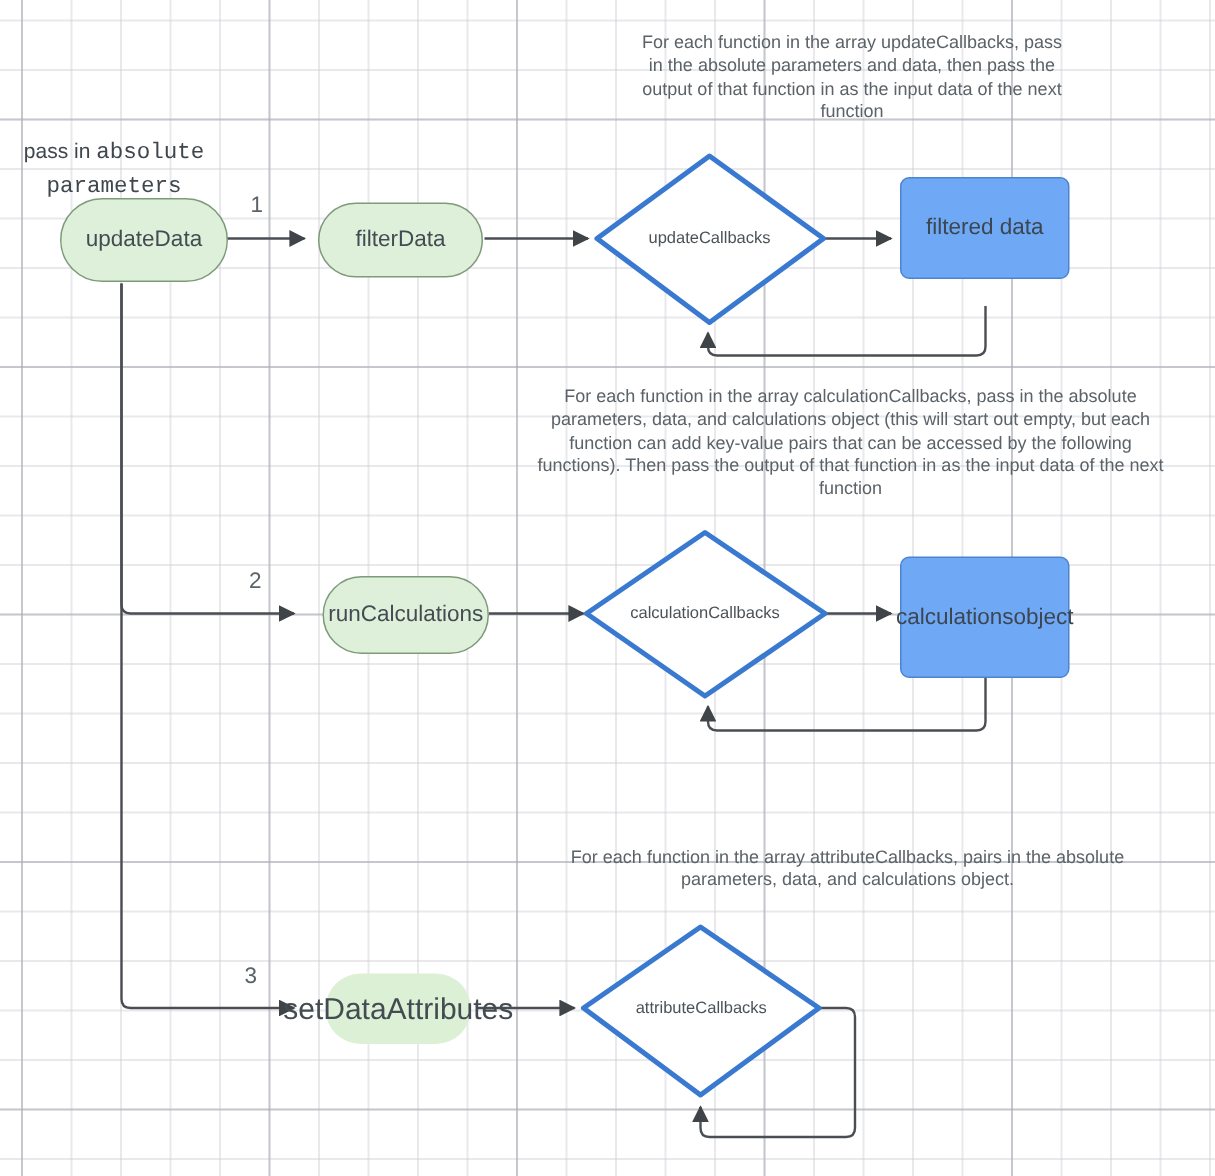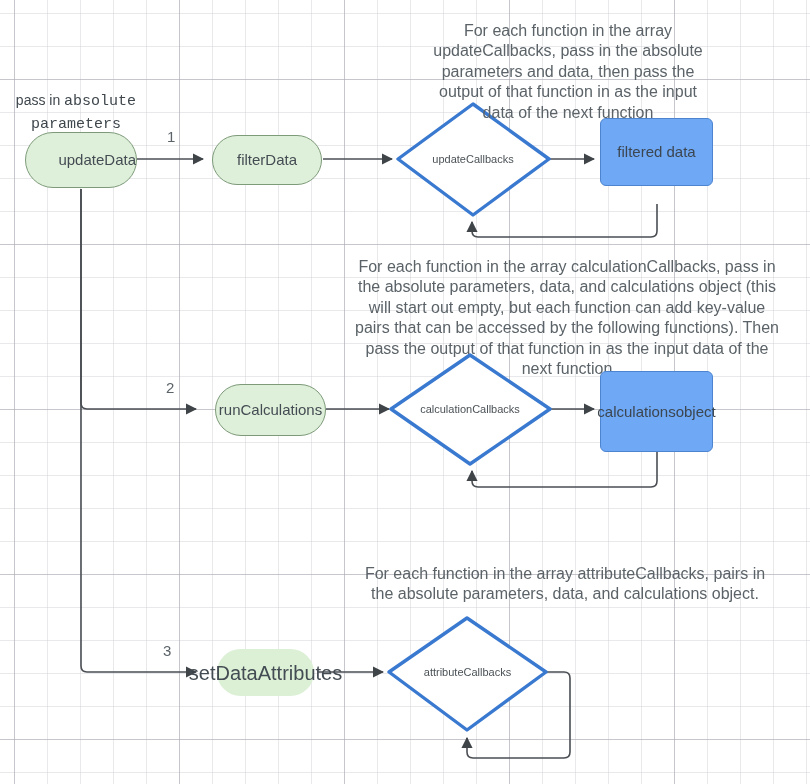--- a/index.html
+++ b/index.html
@@ -88,21 +88,21 @@
     color: #4b5257;
     white-space: nowrap;
     z-index: 3;
   }
 
   
   .note {
     position: absolute;
     text-align: center;
     color: #5b6368;
-    font-size: 16px;
+    font-size: 12px;
     line-height: 1.28;
   }
   .edge-num {
     position: absolute;
     color: #5b6368;
     font-size: 15px;
   }
   .param-label {
     position: absolute;
     text-align: center;
@@ -154,21 +154,21 @@
       <polygon points="473,104 549,159 473,215 398,159"></polygon>
       <polygon points="470,355 550,409 470,464 391,409"></polygon>
       <polygon points="467,618 546,672 467,730 389,672"></polygon>
     </g>
   </svg>
 
   <div class="param-label" style="left:6px; top:90px; width:140px;">
     <span>pass in </span><span class="mono">absolute parameters</span>
   </div>
 
-  <div class="node pill" style="left:25px; top:132px; width:112px; height:56px;justify-content:flex-end;">
+  <div class="node pill" style="left:40px; top:132px; width:112px; height:56px;">
     <span>updateData</span>
   </div>
 
   <div class="edge-num" style="left:167px; top:128px;">
     <span>1</span>
   </div>
 
   <div class="node pill" style="left:212px; top:135px; width:110px; height:50px;">
     <span>filterData</span>
   </div>

